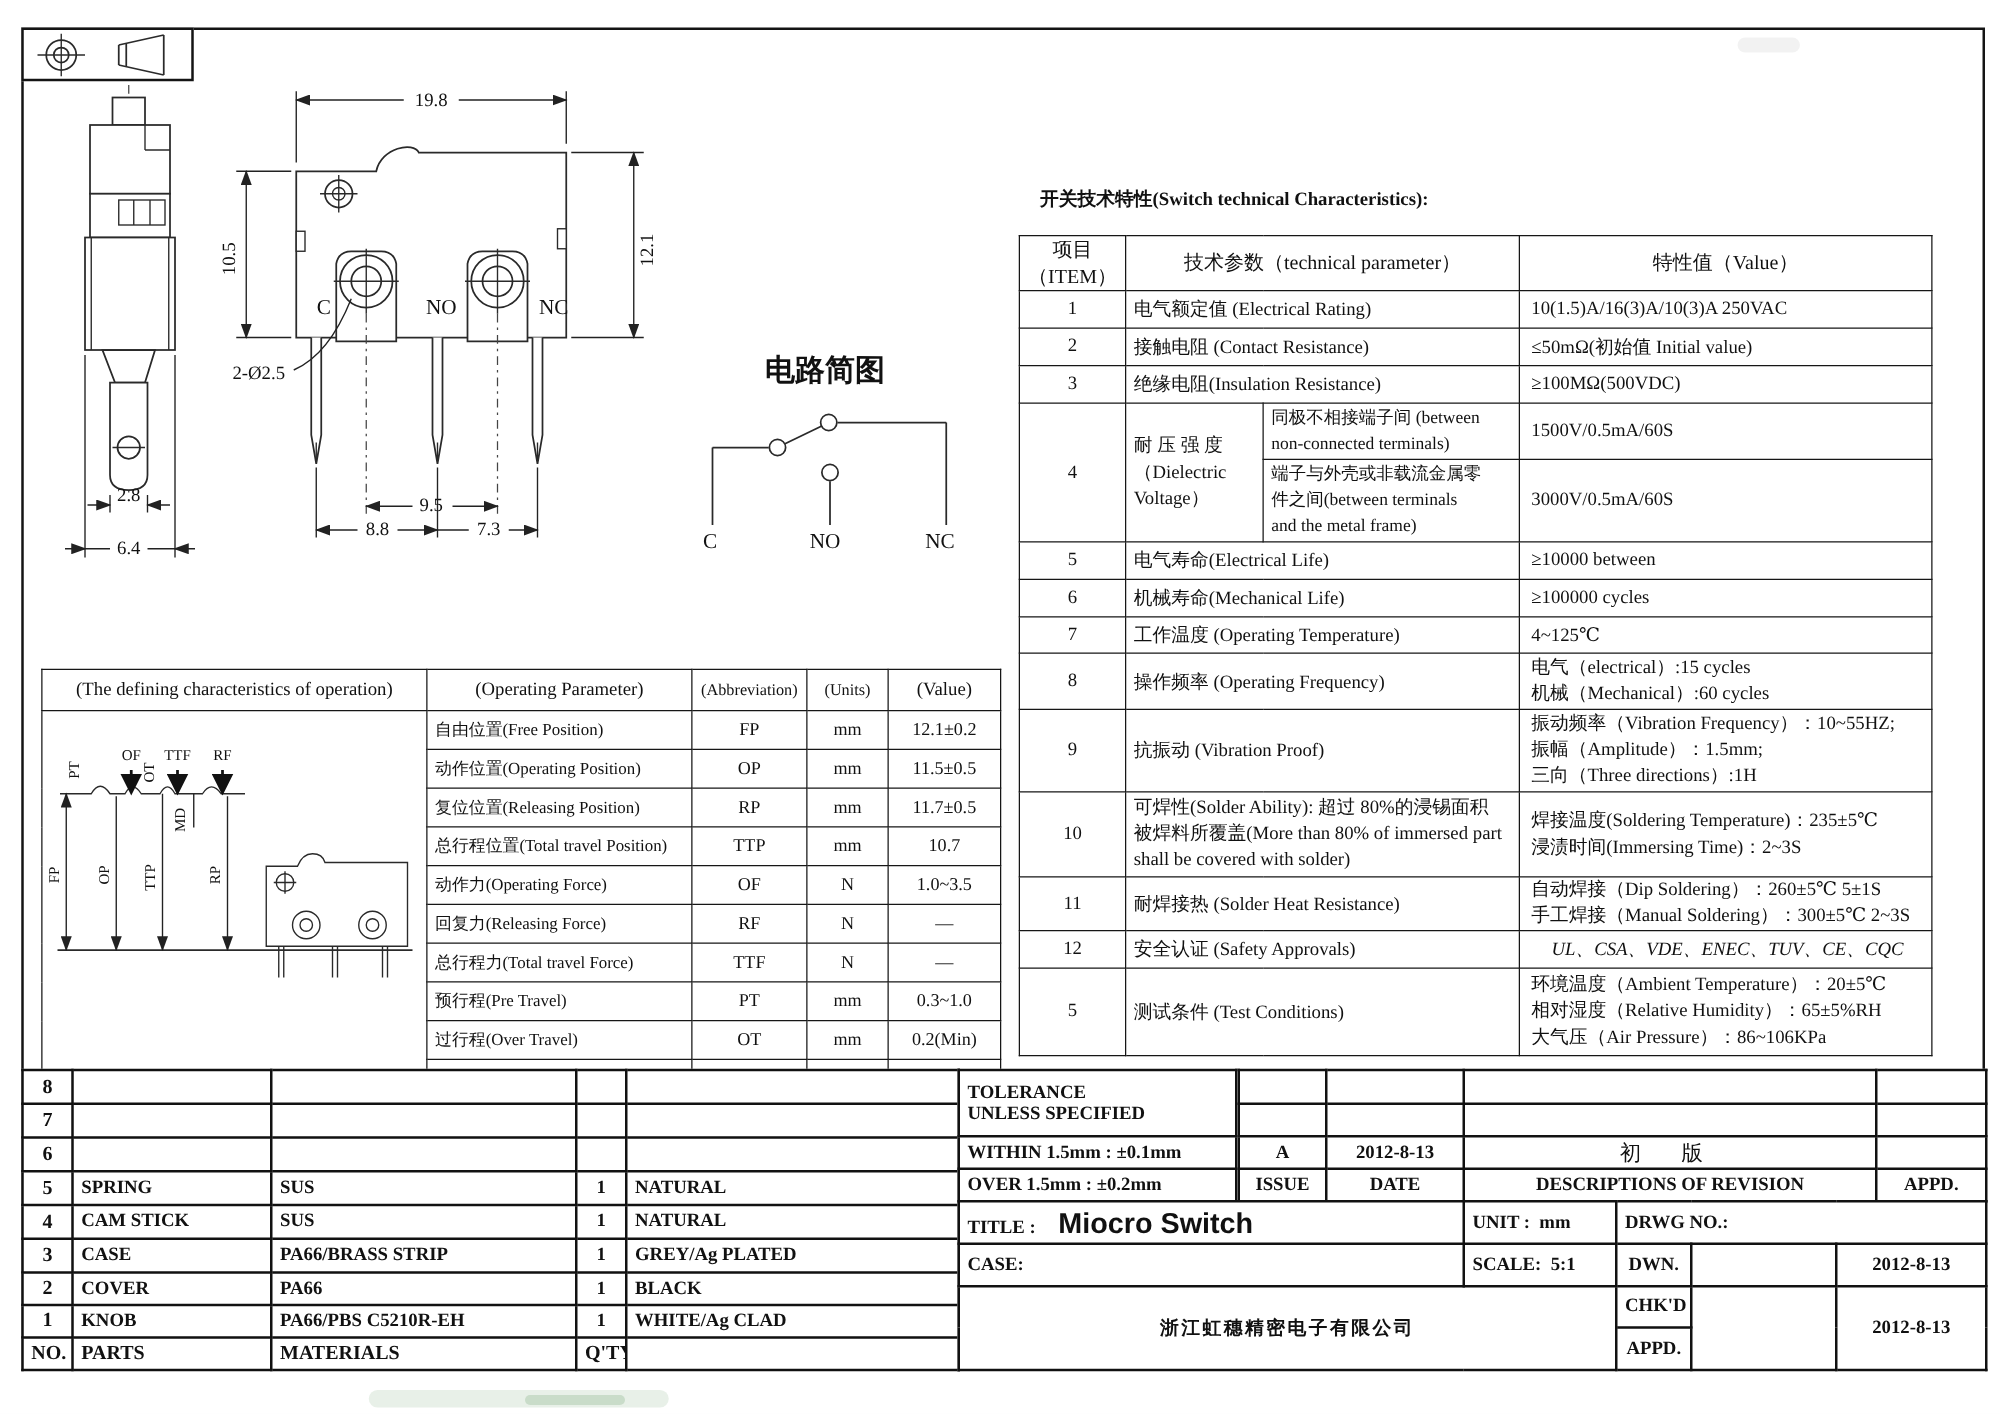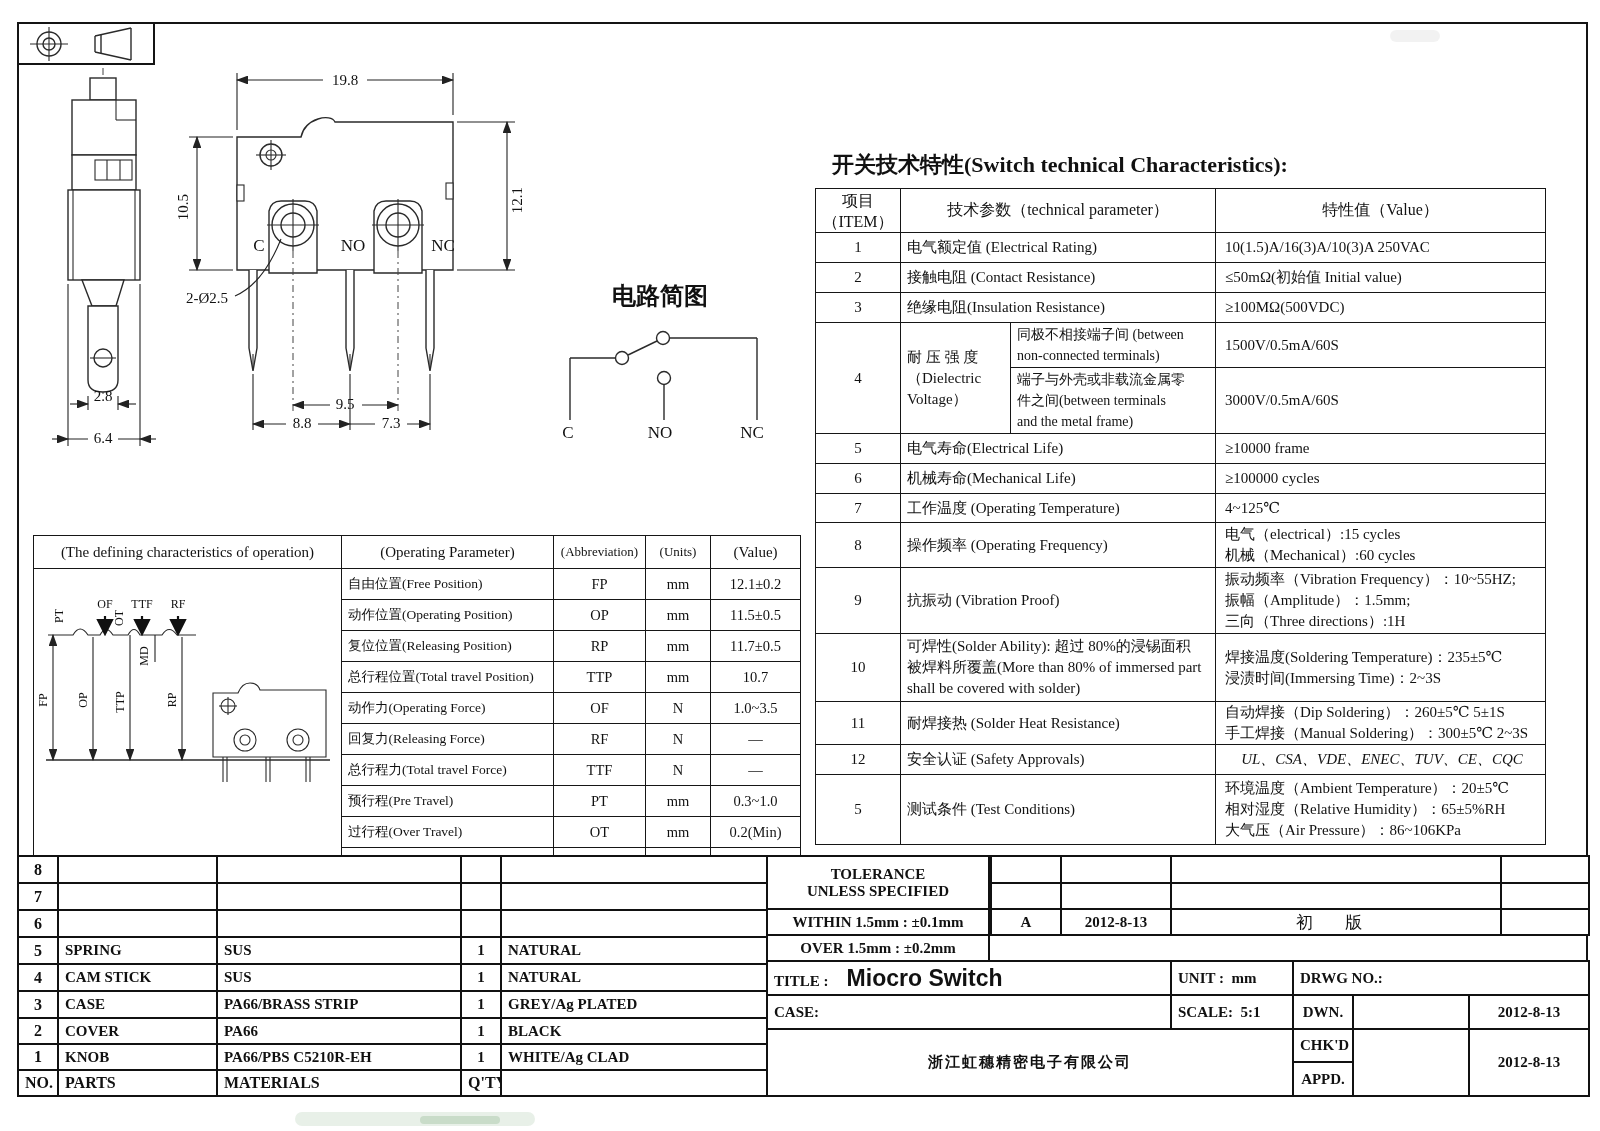--- a/index.html
+++ b/index.html
@@ -23,31 +23,31 @@
   #op-table td.hd{font-size:15px;text-align:center;}
   #op-table td.ab,#op-table td.un,#op-table td.va{text-align:center;font-size:14.5px;}
   #op-table td.diagram-cell{position:relative;padding:0;}
   
   #parts-table td{font-weight:bold;font-size:15px;border:2px solid #111;}
   #parts-table td.no{text-align:center;font-size:16px;}
   #parts-table td.qty{text-align:center;}
   #parts-table td.foot{font-size:16px;}
   
   #tol-table td,#rev-table td,#title-table td{border:2px solid #111;font-weight:bold;}
-  #tol-table td{text-align:center;font-size:15px;}
+  #tol-table td{text-align:left;font-size:15px;}
   #rev-table td{text-align:center;font-size:15px;}
   #rev-table td.desc-entry{font-weight:normal;font-size:17px;letter-spacing:14px;}
   #title-table td{font-size:15px;}
   .big-title{font-family:"Liberation Sans","DejaVu Sans",sans-serif;font-size:23px;font-weight:bold;
              margin-left:18px;margin-top:12px;}
   .company{font-family:"Liberation Sans","DejaVu Sans",sans-serif;font-size:36px;font-weight:bold;
            text-align:center;letter-spacing:2px;}
   .tlabel{text-align:center;font-size:14px;}
   .tdate{text-align:center;font-size:16px;}
-  .spec-title{font-size:22px;font-weight:bold;}
+  .spec-title{font-size:15px;font-weight:bold;}
   
   svg .ln{stroke:#2a2a2a;stroke-width:1.4;fill:none;}
   svg .lnth{stroke:#2a2a2a;stroke-width:1.1;fill:none;}
   svg .fillw{fill:#ffffff;}
   svg .dash{stroke:#444;stroke-width:1;fill:none;stroke-dasharray:7 4 2 4;}
   svg .dim{stroke:#222;stroke-width:1.1;fill:none;}
   svg .dtxt{font-family:"Liberation Serif","DejaVu Serif",serif;font-size:15px;fill:#111;
             text-anchor:middle;}
   svg .ltxt{font-family:"Liberation Serif","DejaVu Serif",serif;font-size:17px;fill:#111;
             text-anchor:middle;}
@@ -263,21 +263,21 @@
     </tr>
     <tr style="height:66px">
       <td class="pre" style="font-size:14px">端子与外壳或非载流金属零
 件之间(between terminals
 and the metal frame)</td>
       <td class="val">3000V/0.5mA/60S</td>
     </tr>
     <tr style="height:30px">
       <td class="item">5</td>
       <td colspan="2">电气寿命(Electrical Life)</td>
-      <td class="val">≥10000 frame</td>
+      <td class="val">≥10000 between</td>
     </tr>
     <tr style="height:30px">
       <td class="item">6</td>
       <td colspan="2">机械寿命(Mechanical Life)</td>
       <td class="val">≥100000 cycles</td>
     </tr>
     <tr style="height:29px">
       <td class="item">7</td>
       <td colspan="2">工作温度 (Operating Temperature)</td>
       <td class="val">4~125℃</td>
@@ -565,20 +565,26 @@
       <td></td>
       <td></td>
       <td></td>
       <td></td>
     </tr>
     <tr style="height:26px">
       <td>A</td>
       <td>2012-8-13</td>
       <td class="desc-entry">初  版</td>
       <td></td>
+    </tr>
+    <tr style="height:26px">
+      <td>ISSUE</td>
+      <td>DATE</td>
+      <td>DESCRIPTIONS  OF  REVISION</td>
+      <td>APPD.</td>
     </tr>
   </tbody>
     </table>
 
   <table class="tech abs" id="title-table" style="left:766px;top:960px;width:822px;">
     <colgroup>
         <col style="width:404px">
         <col style="width:122px">
         <col style="width:60px">
         <col style="width:116px">

